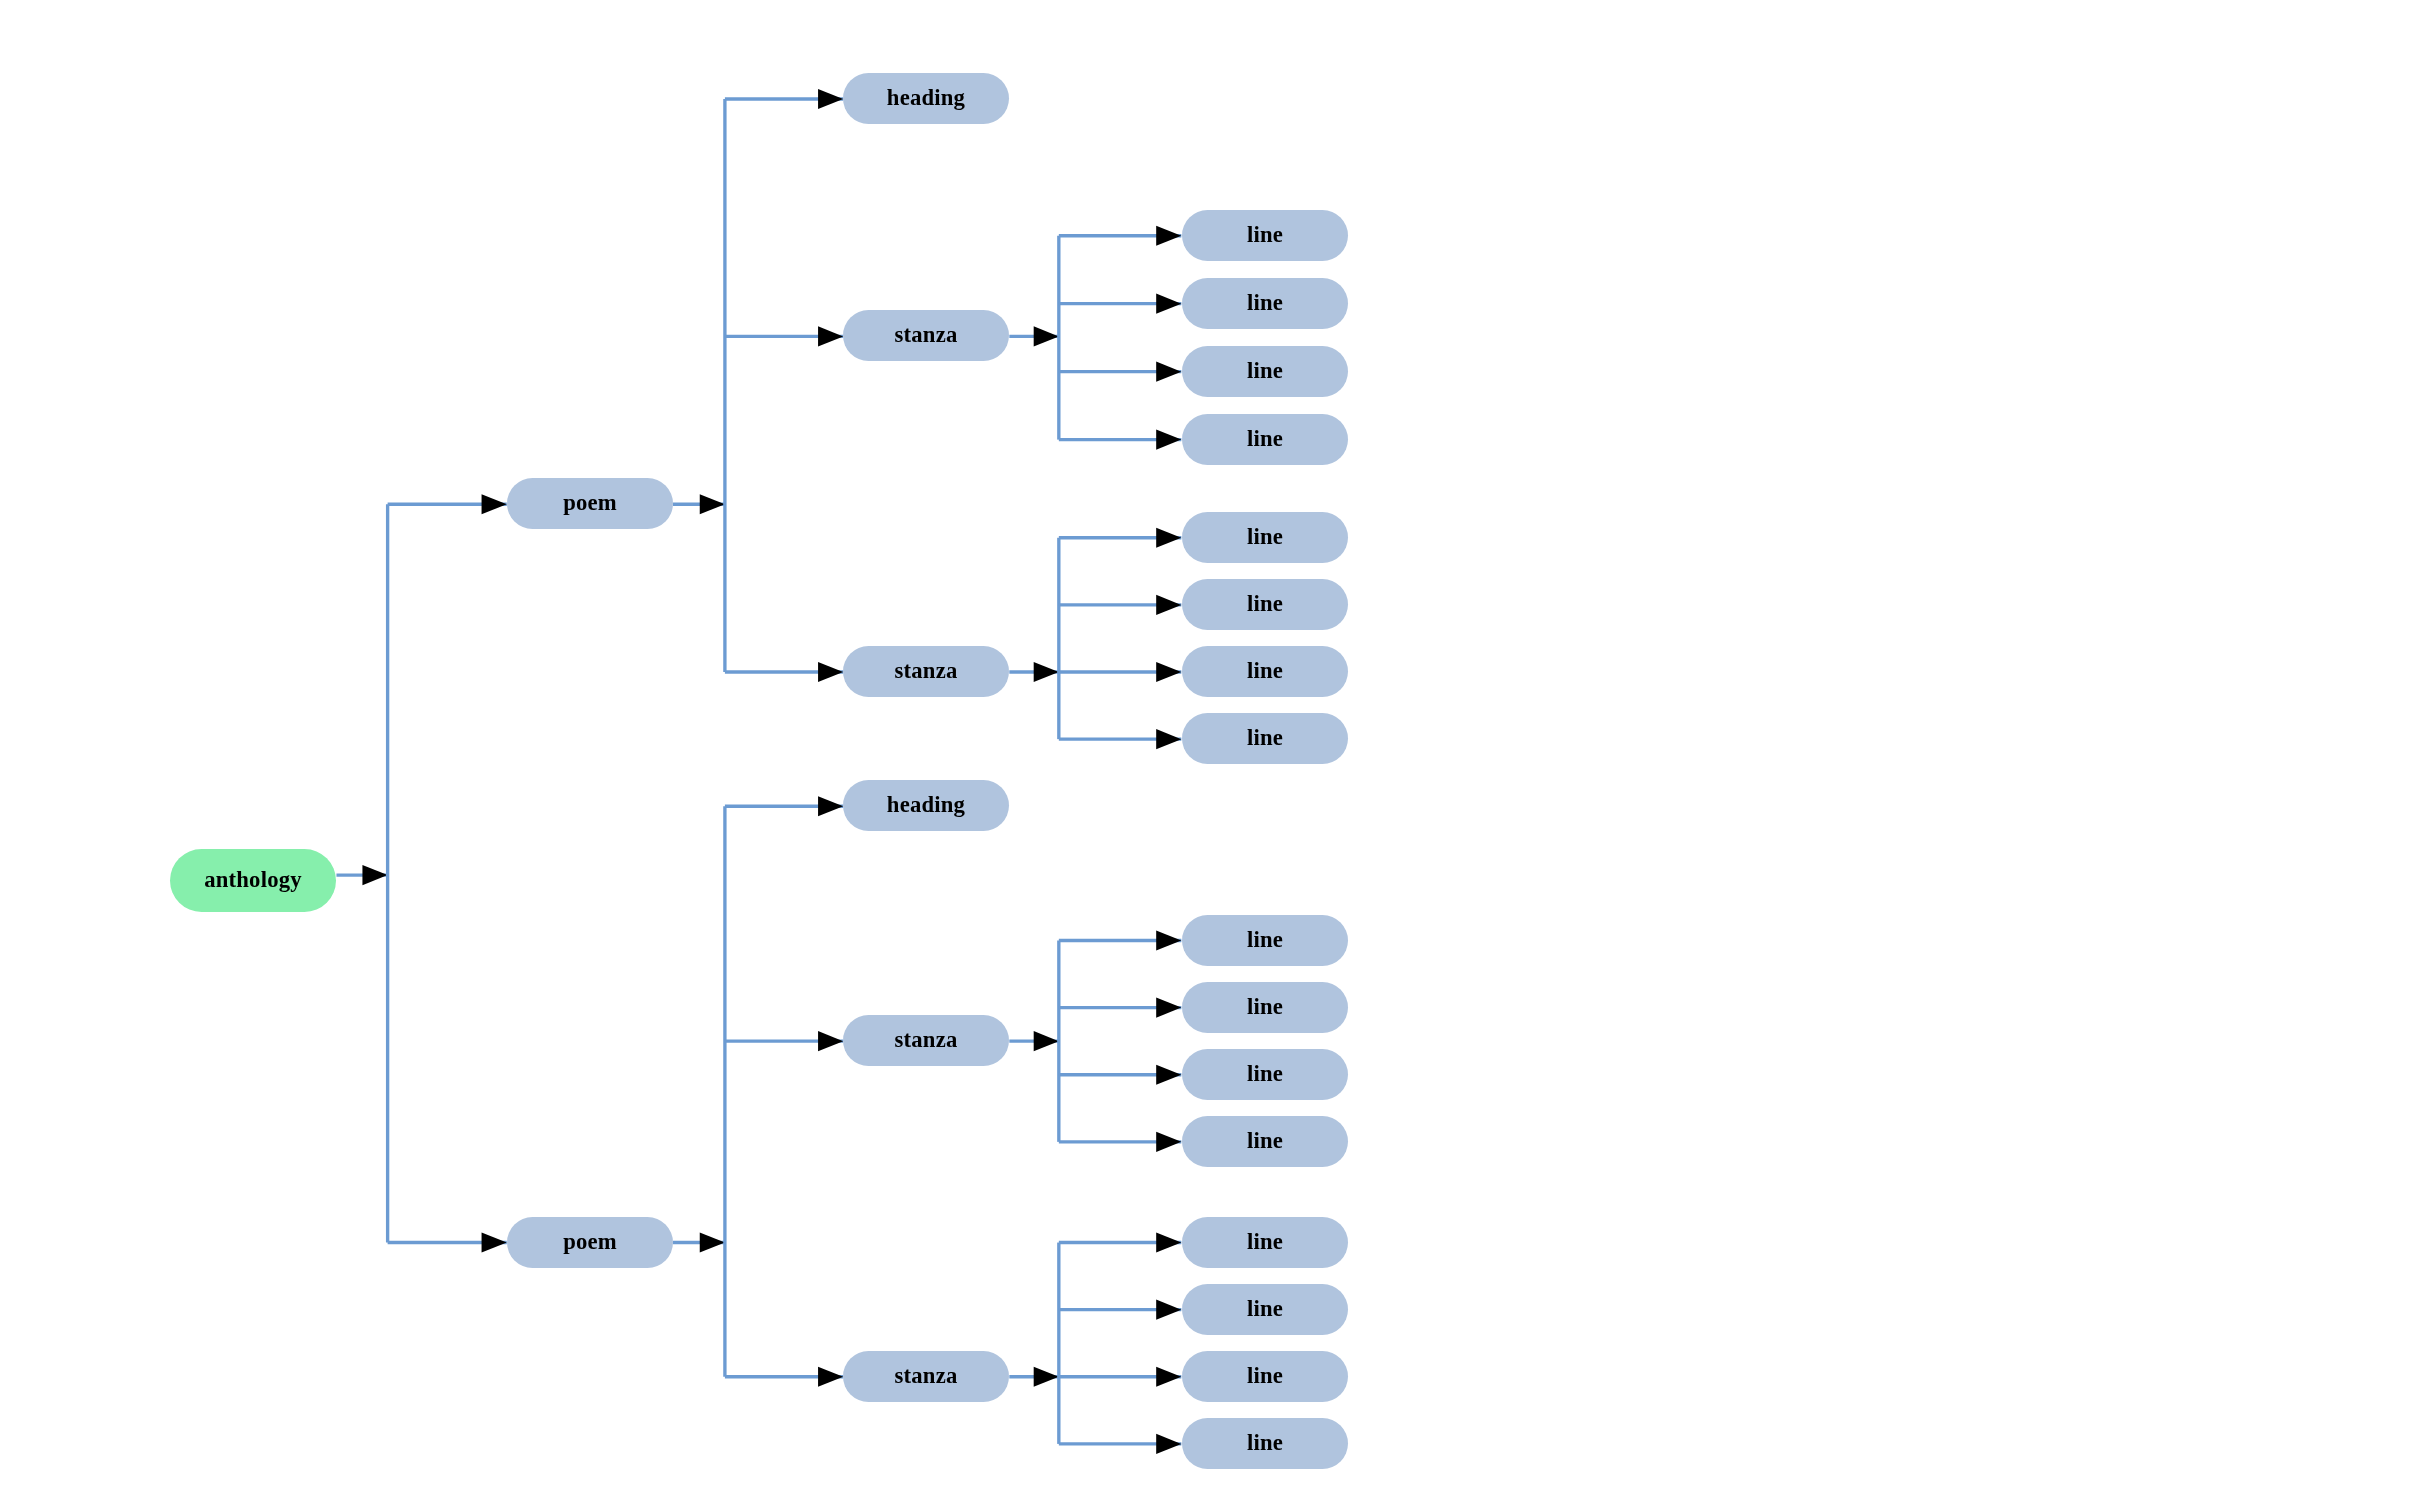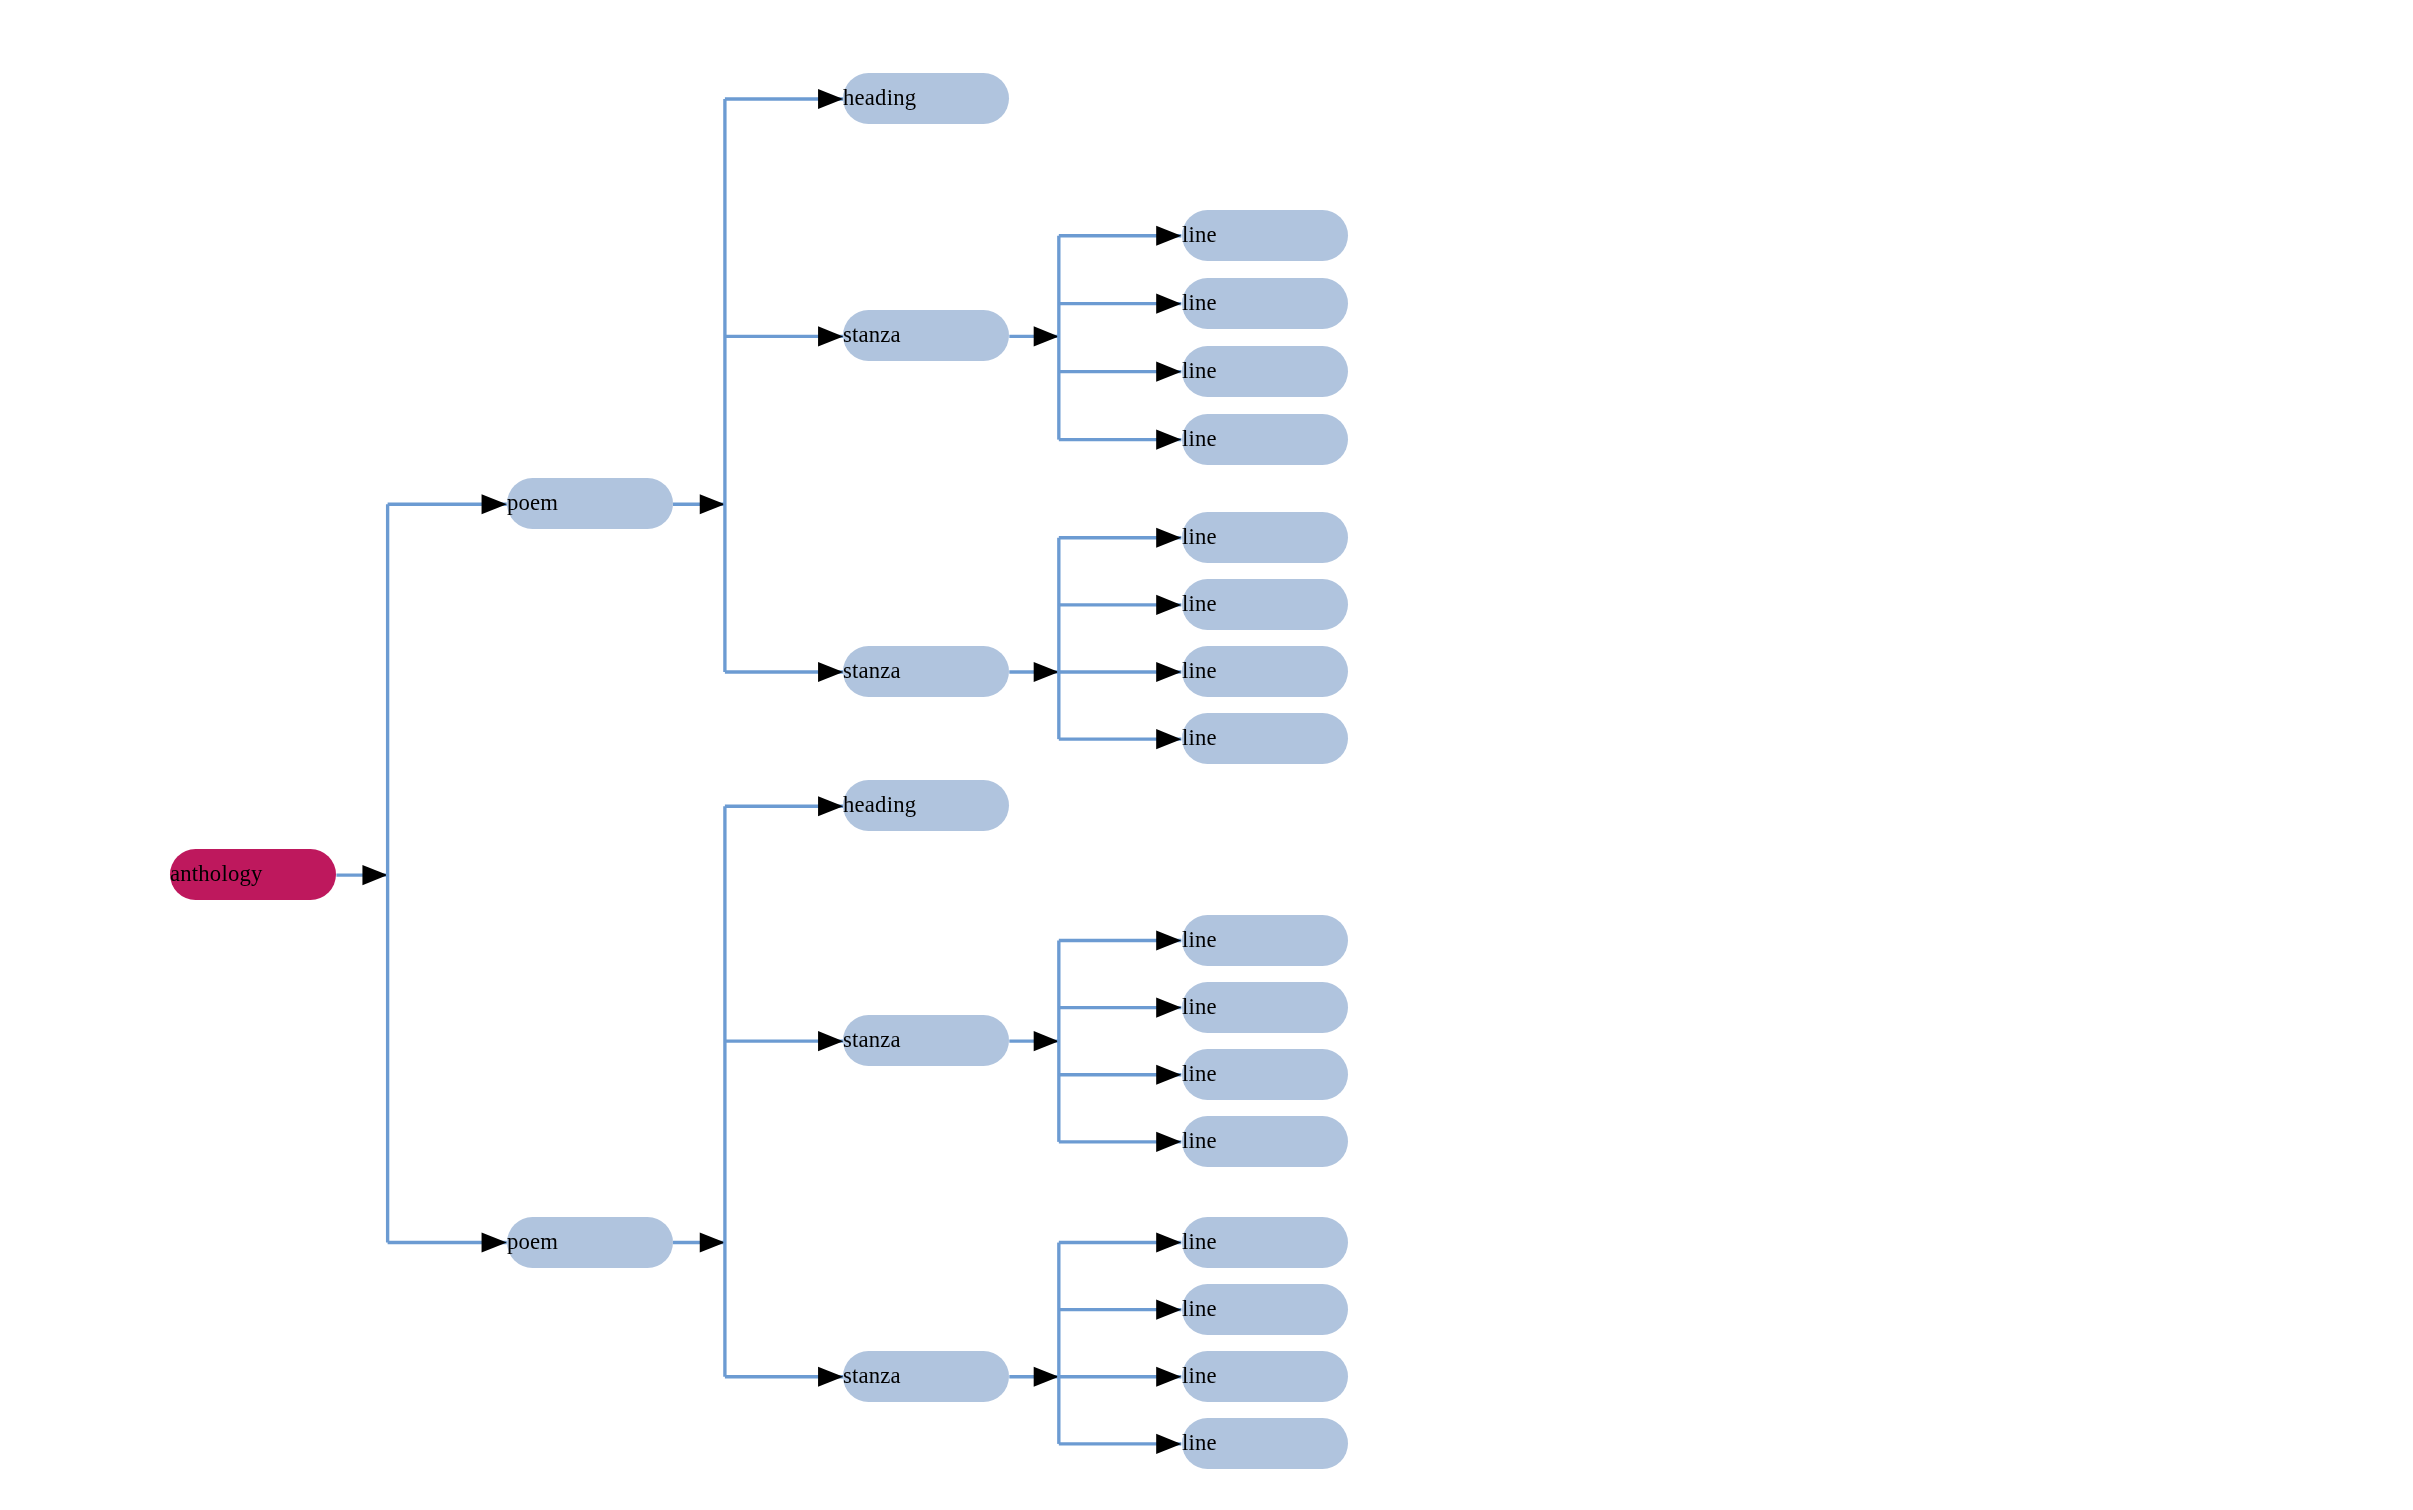--- a/index.html
+++ b/index.html
@@ -22,26 +22,26 @@
     top: 0;
     left: 0;
     width: 2413px;
     height: 1511px;
   }
   .node {
     position: absolute;
     box-sizing: border-box;
     display: flex;
     align-items: center;
-    justify-content: flex-start;
+    justify-content: center;
     background: #b0c4de;
     border-radius: 838px;
     color: #000000;
     font-family: "Liberation Serif", "DejaVu Serif", serif;
-    font-weight: normal;
+    font-weight: bold;
     font-size: 22.7px;
     letter-spacing: 0.2px;
     line-height: 1;
     user-select: none;
     z-index: 2;
   }
   .node-label {
     pointer-events: none;
   }
 </style>
@@ -113,21 +113,21 @@
       <polyline points="1262,1480.5 1262,1720.5" fill="none" stroke="#6c9bd2" stroke-width="4"></polyline>
       <polyline points="1262,1480.5 1408,1480.5" fill="none" stroke="#6c9bd2" stroke-width="4"></polyline>
       <polygon points="1378,1468.5 1408,1480.5 1378,1492.5" fill="#000000"></polygon>
       <polyline points="1262,1560.5 1408,1560.5" fill="none" stroke="#6c9bd2" stroke-width="4"></polyline>
       <polygon points="1378,1548.5 1408,1560.5 1378,1572.5" fill="#000000"></polygon>
       <polyline points="1262,1640.5 1408,1640.5" fill="none" stroke="#6c9bd2" stroke-width="4"></polyline>
       <polygon points="1378,1628.5 1408,1640.5 1378,1652.5" fill="#000000"></polygon>
       <polyline points="1262,1720.5 1408,1720.5" fill="none" stroke="#6c9bd2" stroke-width="4"></polyline>
       <polygon points="1378,1708.5 1408,1720.5 1378,1732.5" fill="#000000"></polygon>
     </svg>
-<div class="node" style="left: 170px; top: 849px; width: 166px; height: 51px; background: #be185d; color: rgb(0, 0, 0);">
+<div class="node" style="left: 170px; top: 849px; width: 166px; height: 63px; background: #86efac; color: rgb(0, 0, 0);">
       <span class="node-label">anthology</span>
     </div>
     <div class="node" style="left: 507px; top: 478px; width: 166px; height: 51px; background: rgb(176, 196, 222); color: rgb(0, 0, 0);">
       <span class="node-label">poem</span>
     </div>
     <div class="node" style="left: 843px; top: 73px; width: 166px; height: 51px; background: rgb(176, 196, 222); color: rgb(0, 0, 0);">
       <span class="node-label">heading</span>
     </div>
     <div class="node" style="left: 843px; top: 310px; width: 166px; height: 51px; background: rgb(176, 196, 222); color: rgb(0, 0, 0);">
       <span class="node-label">stanza</span>

